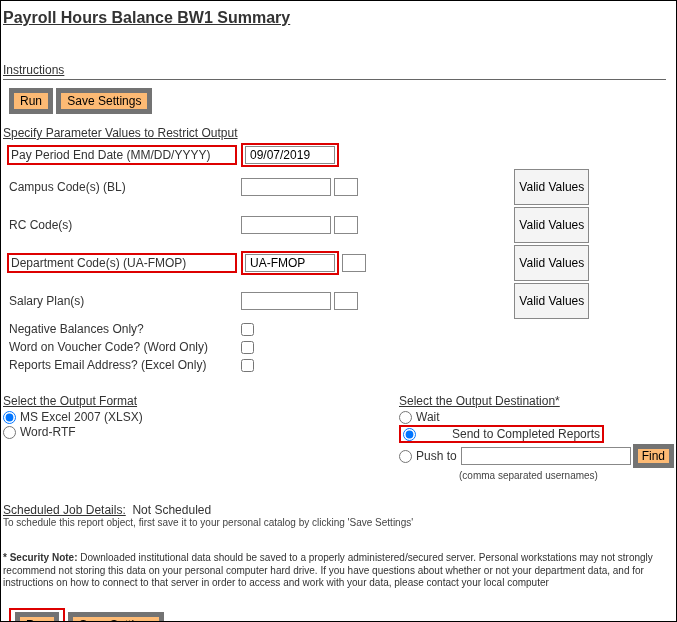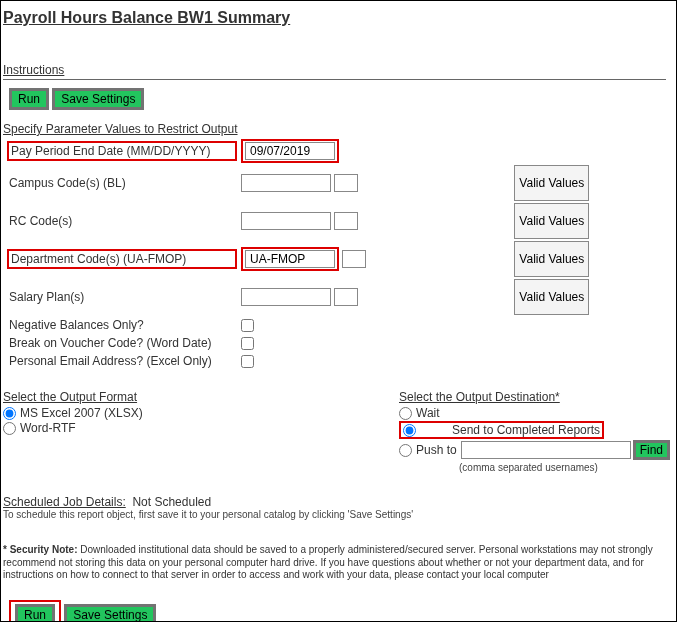--- a/index.html
+++ b/index.html
@@ -31,22 +31,22 @@
     margin: 4px 0 2px 0;
   }
   hr.rule {
     border: none;
     border-top: 1px solid #666;
     margin: 2px 0 8px 0;
   }
   .btn {
     font-family: Verdana, Geneva, sans-serif;
     font-size: 12px;
-    background: #22c55e;
-    border: 3px solid #737373;
+    background: #fdba74;
+    border: 5px solid #737373;
     padding: 1px 6px;
     cursor: pointer;
   }
   .btn-row { margin: 0 0 12px 6px; }
 
   table.params {
     border-collapse: collapse;
     margin-left: 2px;
   }
   table.params td {
@@ -210,28 +210,28 @@
   </tr>
 
   <tr>
     <td><span class="hl-none">Negative Balances Only?</span></td>
     <td><input type="checkbox" class="cb" style=""></td>
     <td></td>
           <td></td>
   </tr>
 
   <tr>
-    <td><span class="hl-none">Break on Voucher Code? (Word Date)</span></td>
+    <td><span class="hl-none">Word on Voucher Code? (Word Only)</span></td>
     <td><input type="checkbox" class="cb" style=""></td>
     <td></td>
           <td></td>
   </tr>
 
   <tr>
-    <td><span class="hl-none">Personal Email Address? (Excel Only)</span></td>
+    <td><span class="hl-none">Reports Email Address? (Excel Only)</span></td>
     <td><input type="checkbox" class="cb" style=""></td>
     <td></td>
           <td></td>
   </tr>
 </tbody>
     </table>
 
 <div class="columns">
   <div class="col col-left">
     <div class="section-label">Select the Output Format</div>

